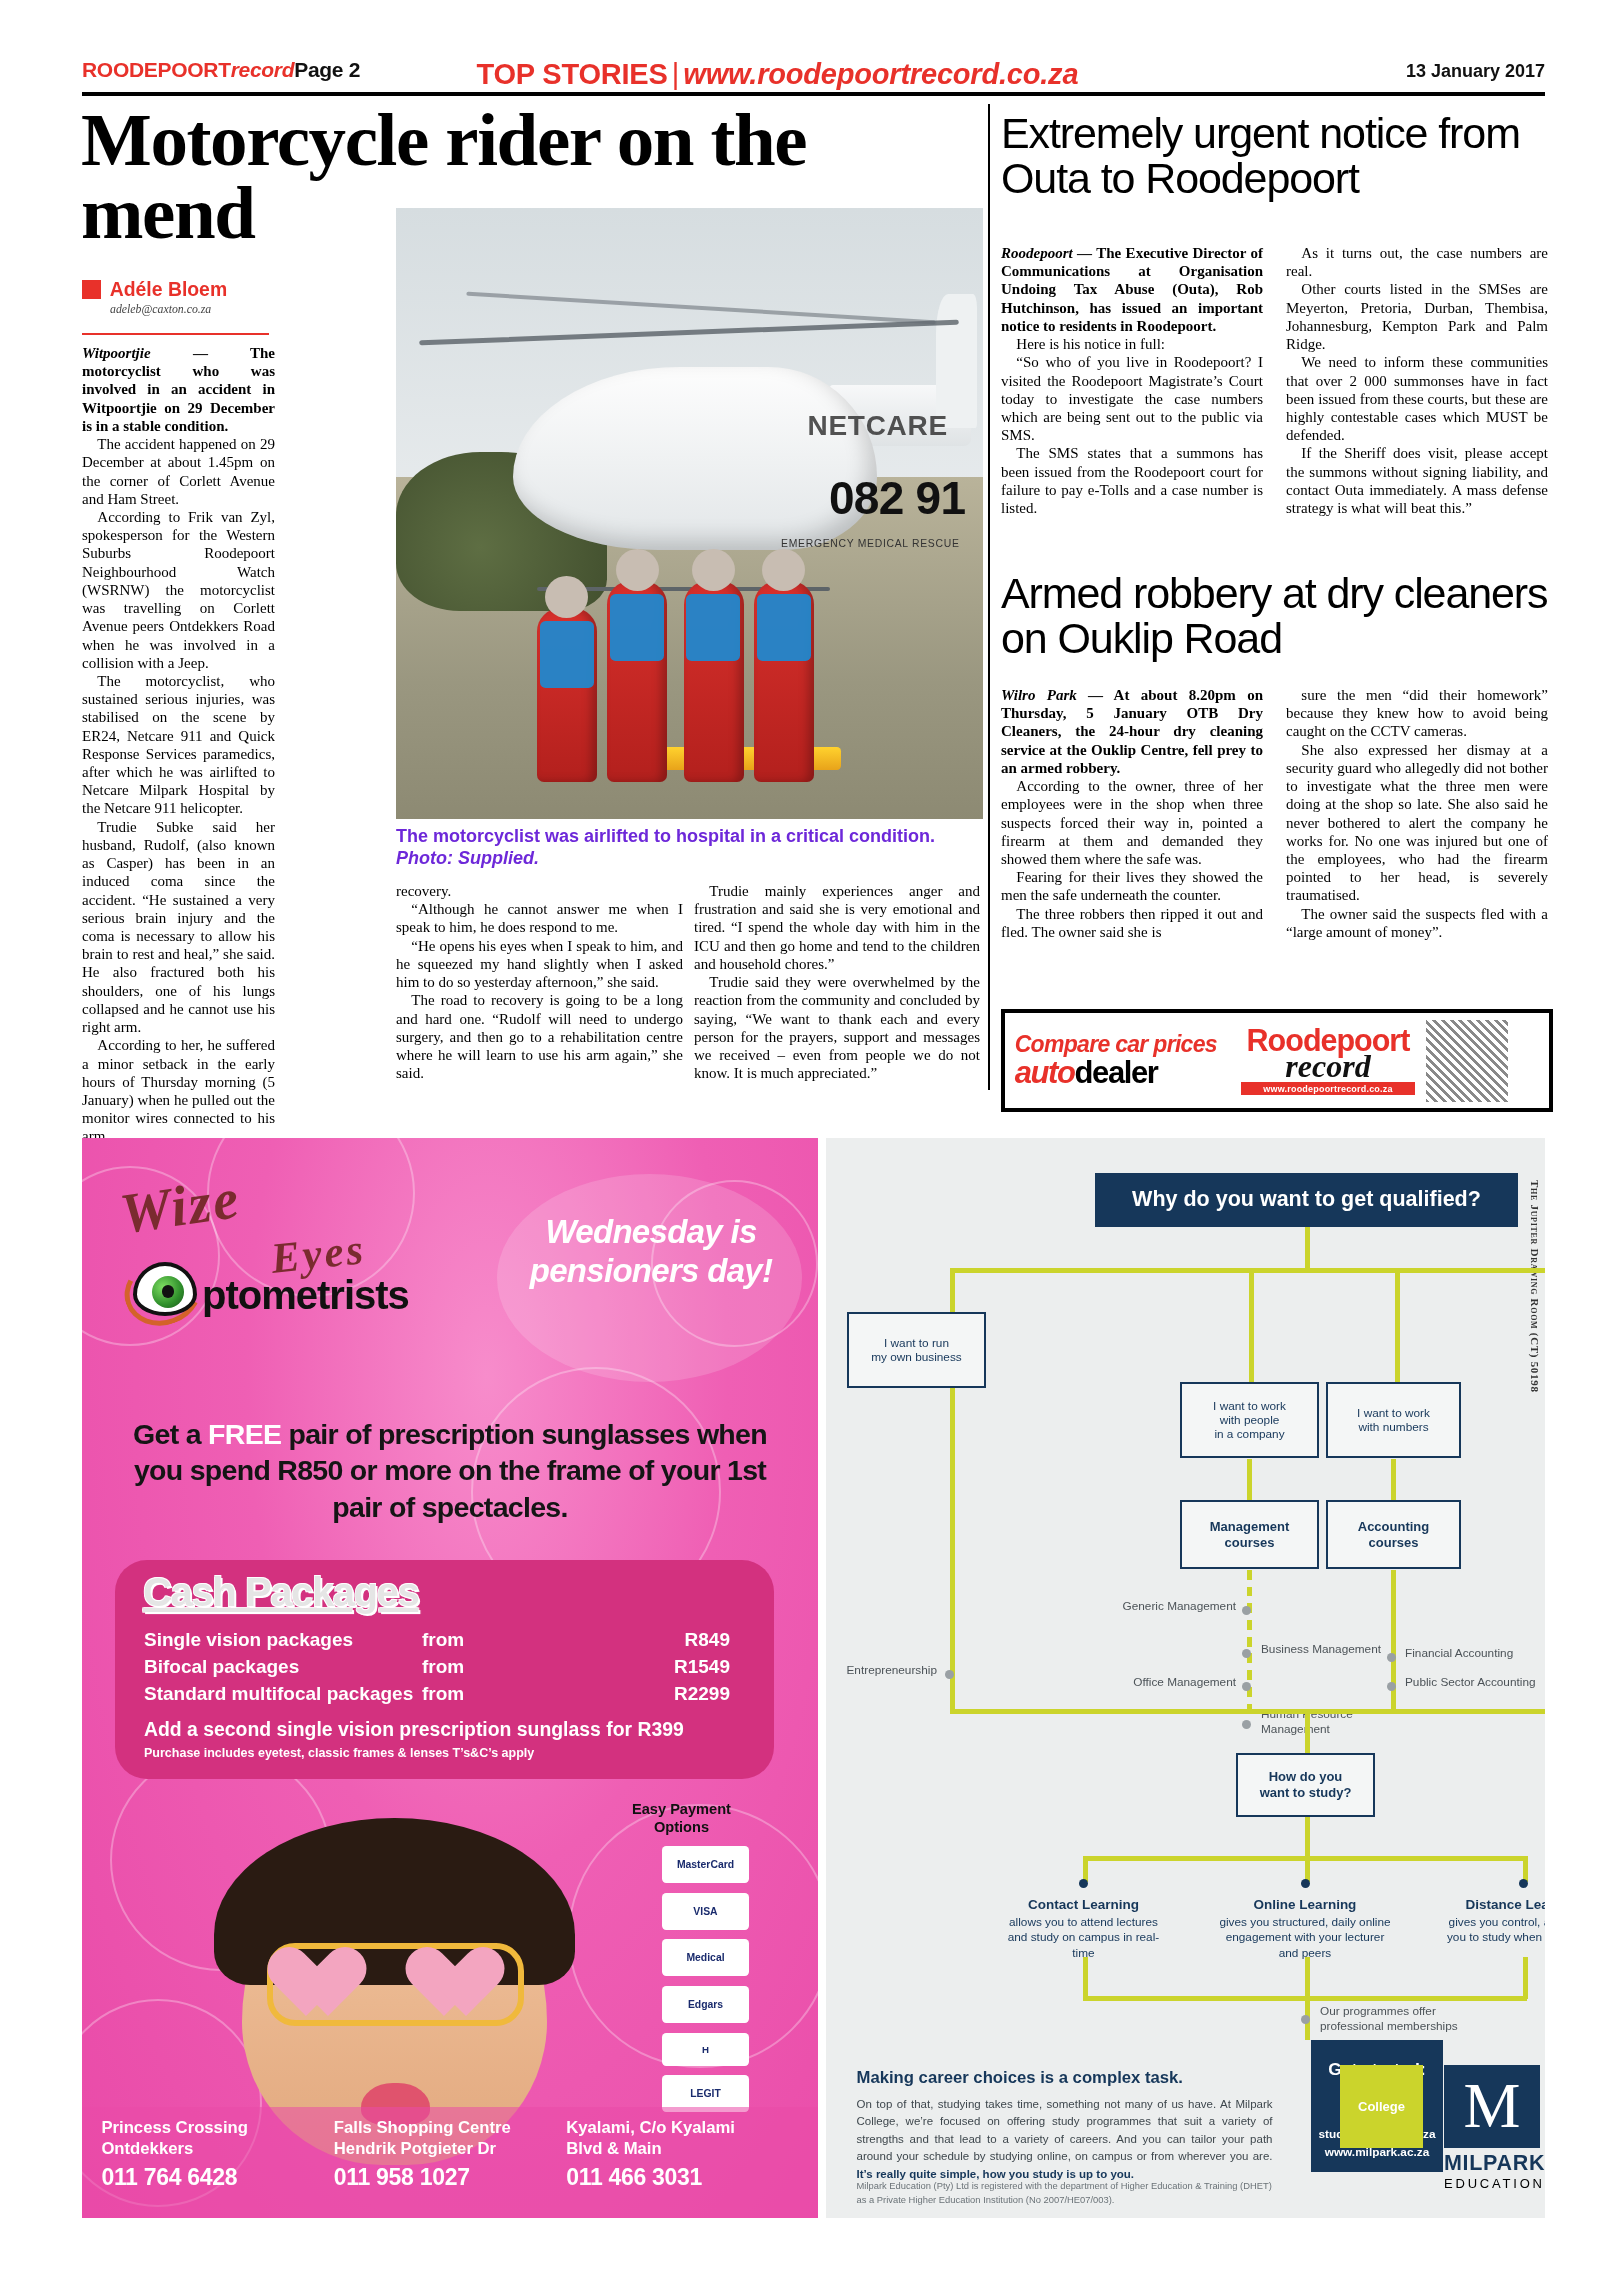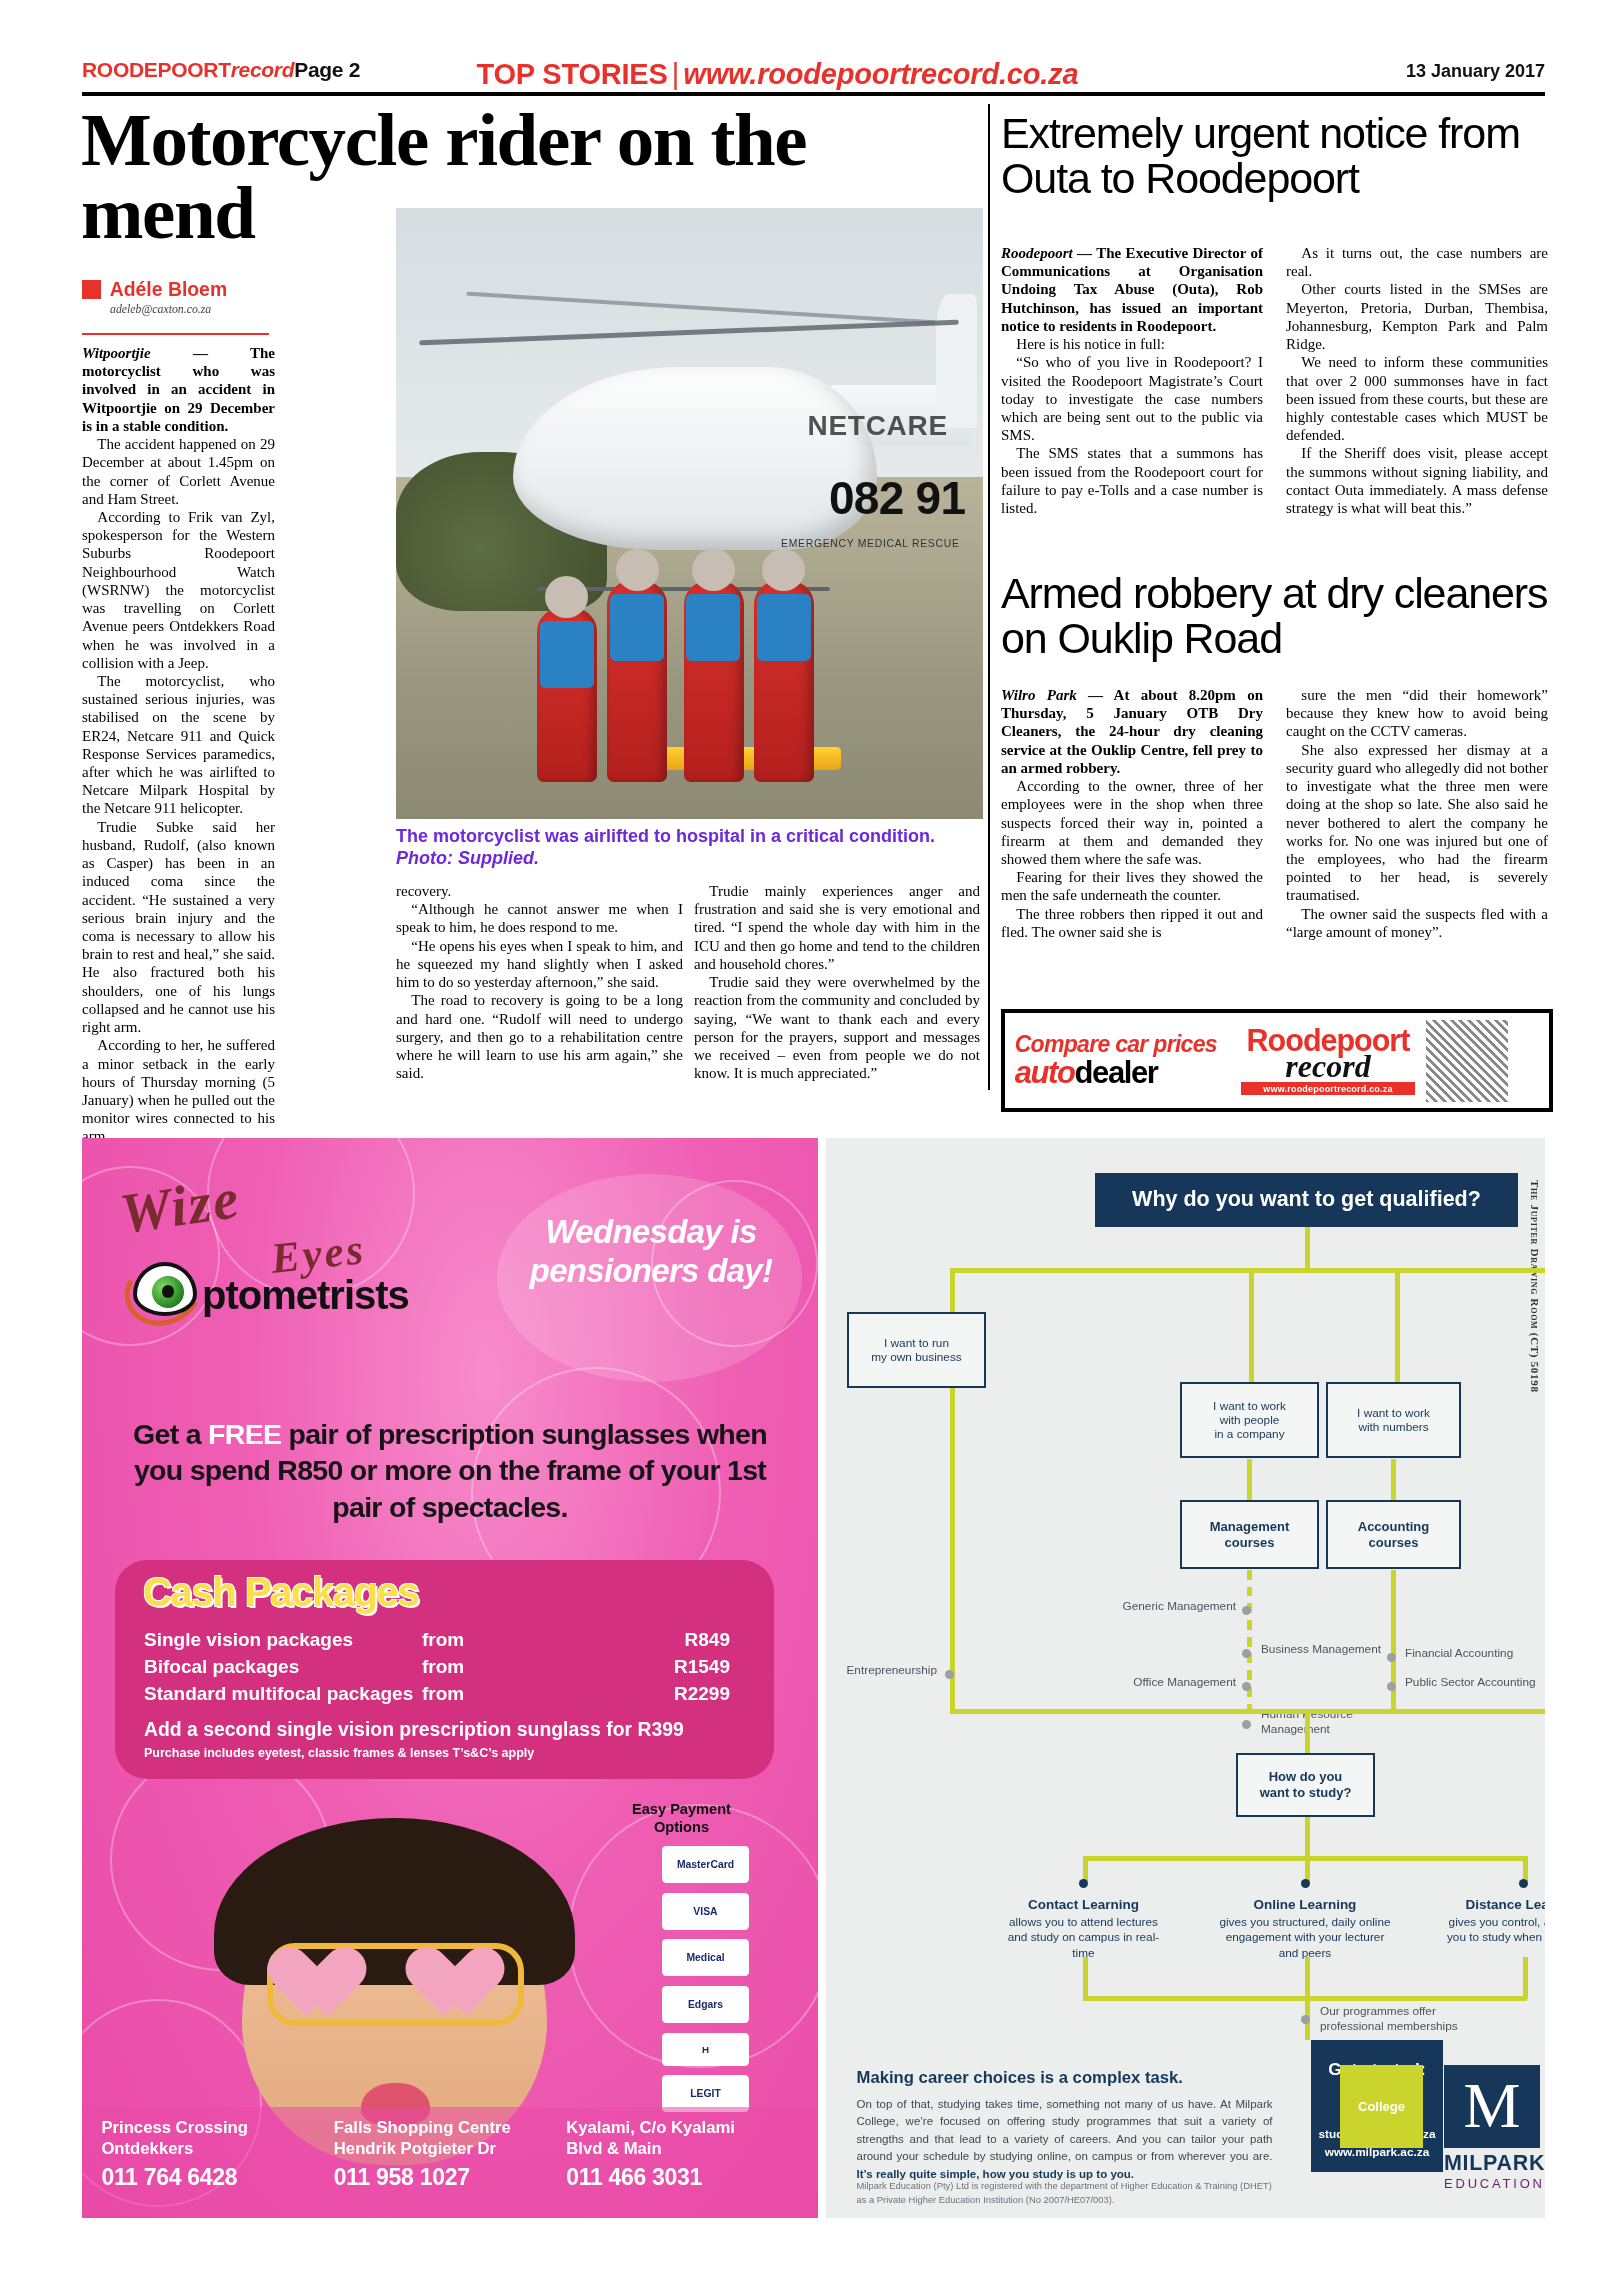--- a/index.html
+++ b/index.html
@@ -173,22 +173,22 @@
   .wz-wed { position:absolute; left: 430px; top: 75px; width: 278px; text-align:center;
             font-family:"Liberation Sans",sans-serif; font-style:italic; font-weight:bold;
             font-size: 33px; line-height:1.18; color:#fff; letter-spacing:-0.7px; }
   .wz-offer { position:absolute; left: 28px; top: 278px; width: 680px; text-align:center;
               font-family:"Liberation Sans",sans-serif; font-weight:bold; font-size: 28.5px;
               line-height: 1.28; color:#151515; letter-spacing:-0.7px; }
   .wz-offer .free { color:#fff; }
   .wz-cash { position:absolute; left: 33px; top: 422px; width: 659px; height: 219px;
              background: #d3317f; border-radius: 32px; }
   .wz-cash-h { position:absolute; left: 28px; top: 9.7px; font-family:"Liberation Sans",sans-serif;
-               font-weight:bold; font-size: 40px; color:#fde047; letter-spacing:-1.4px;
-               text-shadow: 2.1px 2.1px 0 #fff, -0.7px -0.7px 0 #fff, 0.7px -0.7px 0 #fff, -0.7px 0.7px 0 #fff; }
+               font-weight:bold; font-size: 40px; color:#e5e5e5; letter-spacing:-1.4px;
+               text-shadow: 2.1px 2.1px 0 #fff, -0.7px -0.7px 0 #fff, 0.7px -0.7px 0 #fff, -0.7px 0.7px 0 #fff; text-decoration: underline; }
   .wz-rows { position:absolute; left: 29px; top: 67px; width: 611px;
              font-family:"Liberation Sans",sans-serif; font-weight:bold; font-size:19px; color:#fff; }
   .wz-rows .r { display:flex; line-height:1.42; }
   .wz-rows .r .nm { flex: 0 0 278px; }
   .wz-rows .r .fr { flex: 0 0 160px; }
   .wz-rows .r .pr { flex: 1; text-align:right; padding-right: 25px; }
   .wz-add { position:absolute; left: 29px; top: 158px; font-family:"Liberation Sans",sans-serif;
             font-weight:bold; font-size: 19.4px; color:#fff; }
   .wz-pur { position:absolute; left: 29px; top: 186px; font-family:"Liberation Sans",sans-serif;
             font-weight:bold; font-size: 12.5px; color:#fff; }
@@ -256,21 +256,21 @@
   .mp-legal { position:absolute; left: 30.5px; top: 1041px; width: 416px;
               font-family:"Liberation Sans",sans-serif; font-size: 9.4px; line-height:1.45; color:#6b7378; }
   .mp-col-sq { position:absolute; left: 514px; top: 927px; width: 83px; height: 83px;
                background:#cbd42c; color:#fff; font-family:"Liberation Sans",sans-serif;
                font-weight:bold; font-size:13px; display:flex; align-items:center; justify-content:center; }
   .mp-logo { position:absolute; left: 618px; top: 927px; width: 96px; text-align:center; }
   .mp-logo .m { width: 96px; height: 83px; background:#16375a; color:#fff;
                 font-family:"Liberation Serif",serif; font-size: 64px; line-height: 82px; }
   .mp-logo .n1 { font-family:"Liberation Sans",sans-serif; font-weight:bold; font-size: 21.5px;
                  color:#16375a; letter-spacing:0.7px; margin-top:2.8px; }
-  .mp-logo .n2 { font-family:"Liberation Sans",sans-serif; font-size: 13px; color:#701a75;
+  .mp-logo .n2 { font-family:"Liberation Sans",sans-serif; font-size: 13px; color:#000000;
                  letter-spacing: 2.8px; }
 </style>
 </head>
 <body>
 
 <div class="masthead">
   <div class="mh-left">
     <span class="red">ROODEPOORT</span><span class="red-it">record</span><span class="blk">Page 2</span>
   </div>
   <div class="mh-center">

